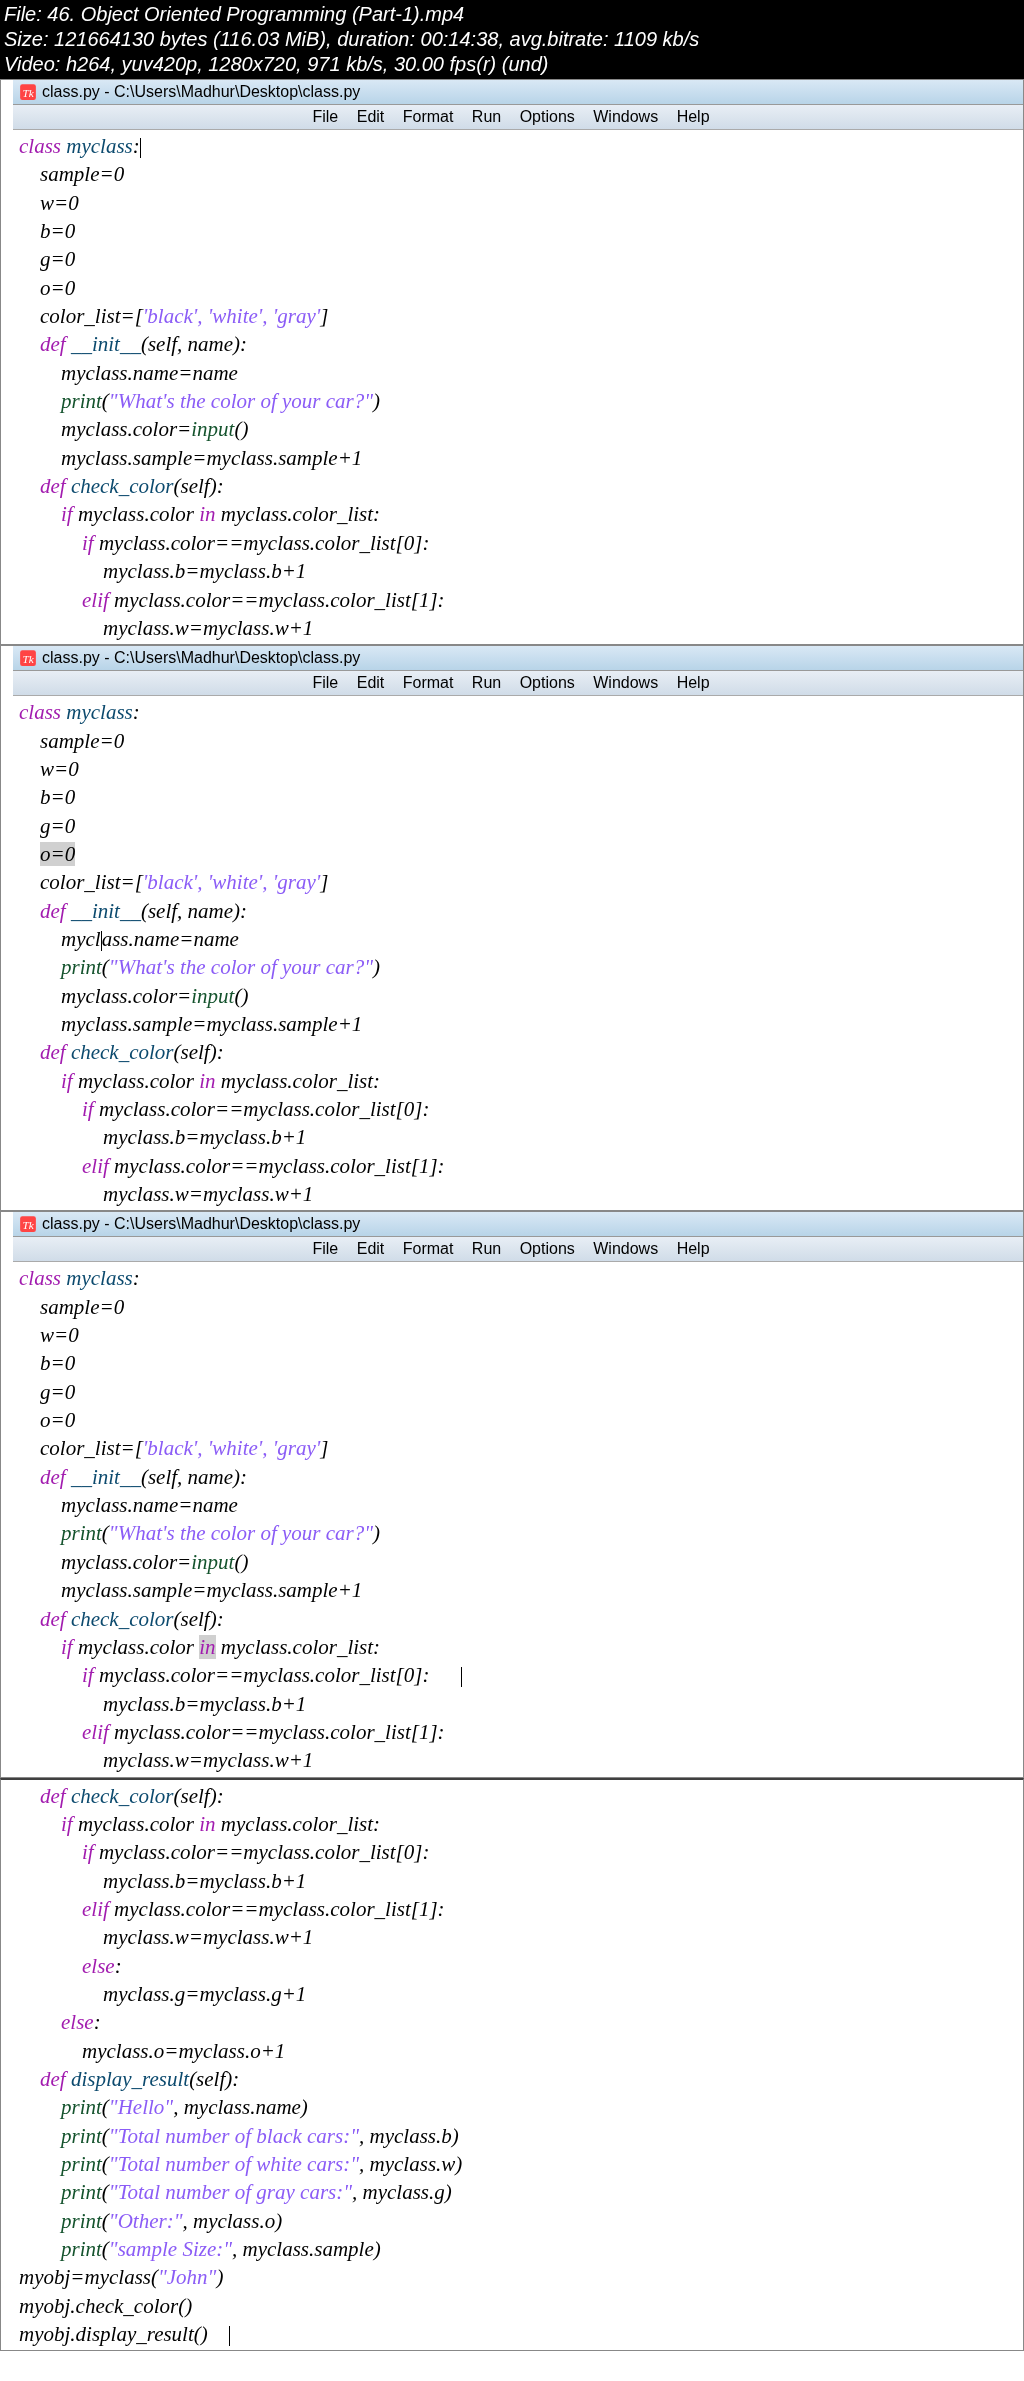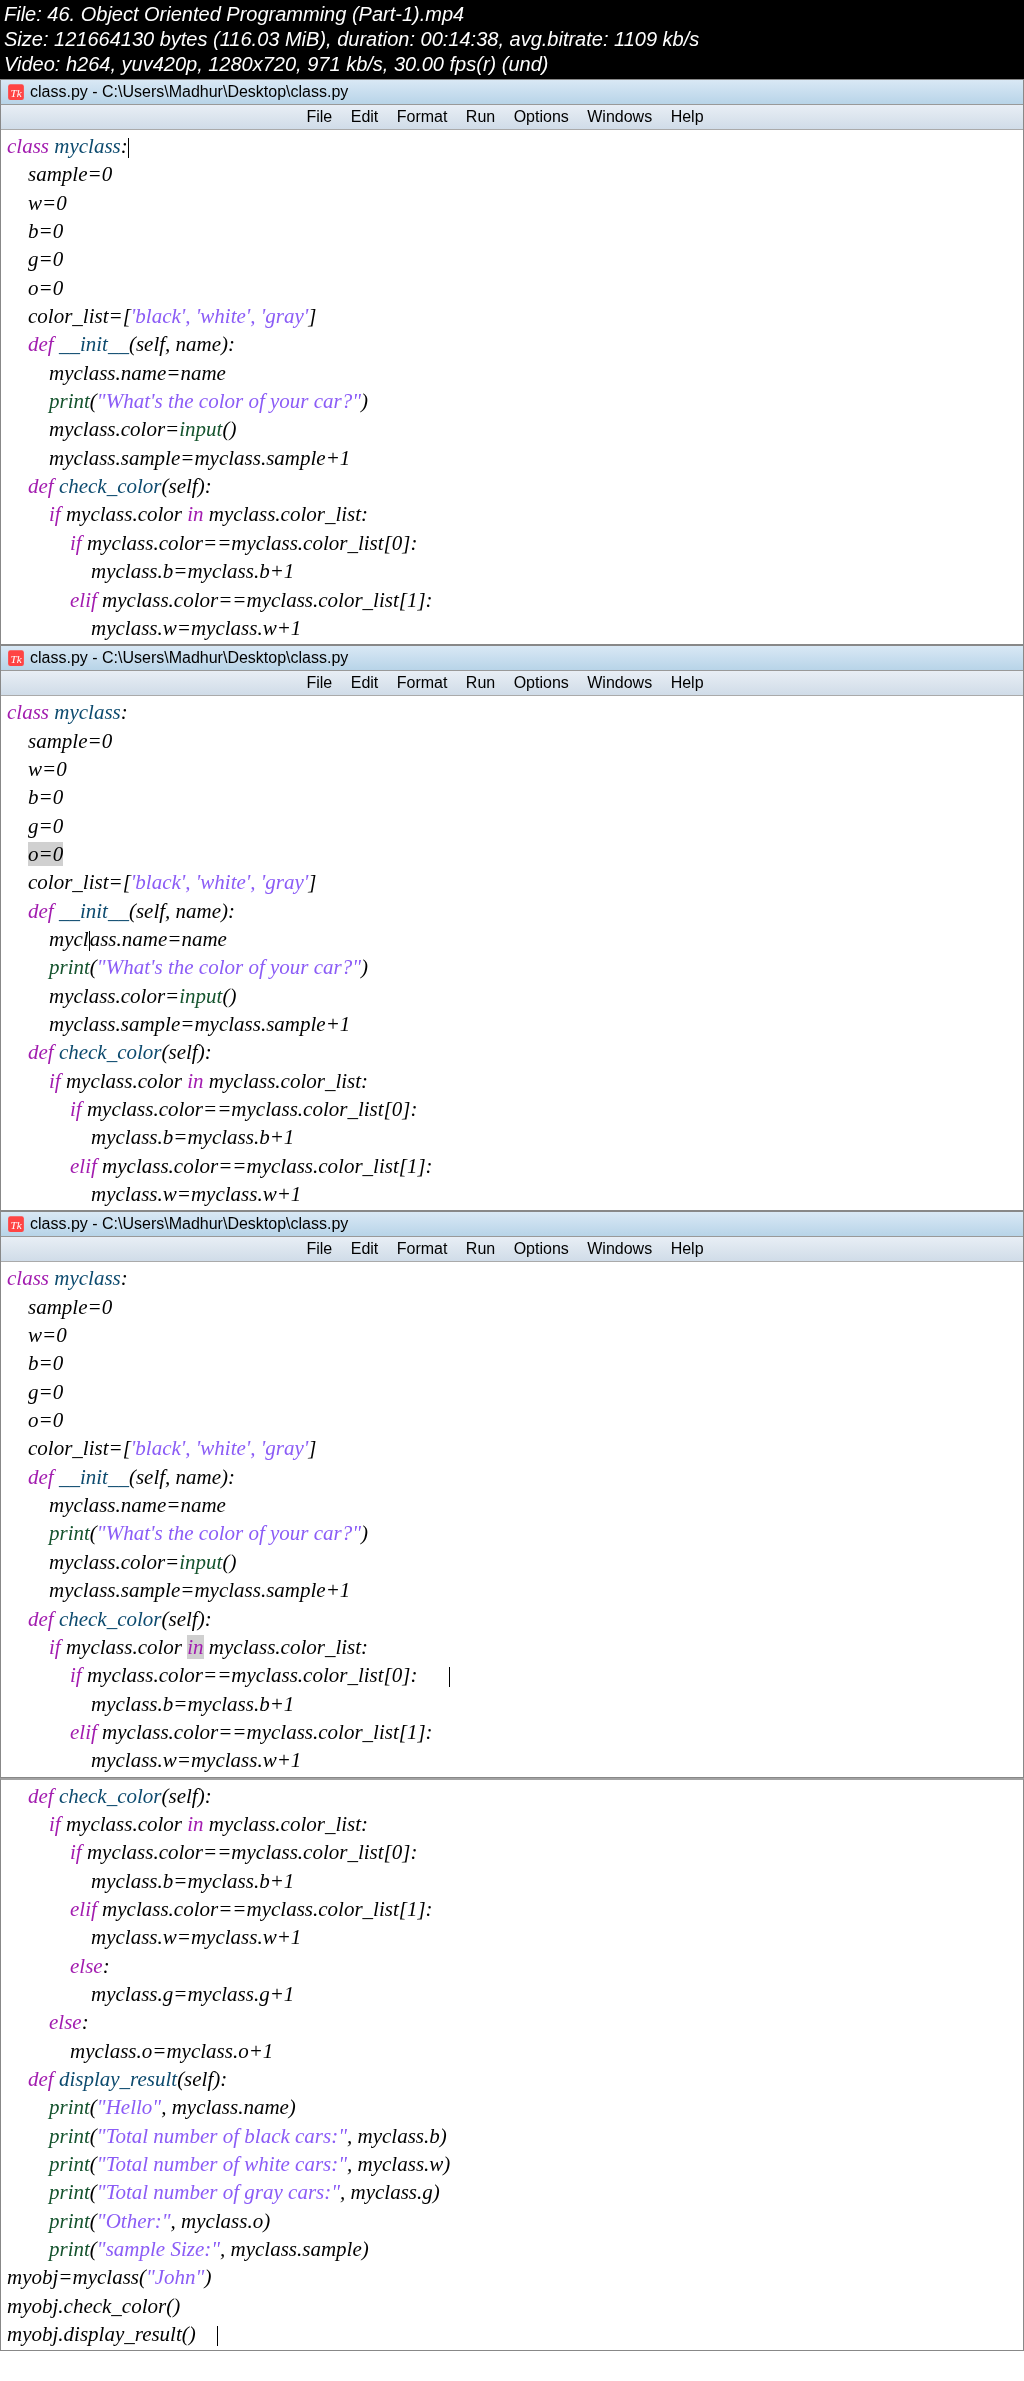--- a/index.html
+++ b/index.html
@@ -1,18 +1,18 @@
 <!DOCTYPE html>
 <html><head>
 <meta charset="utf-8">
 <style>
   * { margin: 0; padding: 0; box-sizing: border-box; }
   body { font-family: Arial, sans-serif; background: #fff; width: 1024px; }
   .info-bar { background: #000; color: #fff; font-family: Arial, sans-serif; font-size: 20px; padding: 2px 4px; line-height: 1.25; font-style: italic; }
-  .window { border: 1px solid #888; }
+  .window { border: 1px solid #888; padding-left: 12px; }
   .title-bar { background: linear-gradient(to bottom, #d9e8f5, #b8d4e8); padding: 3px 6px; display: flex; align-items: center; font-size: 16px; border-bottom: 1px solid #999; }
   .title-bar .icon { width: 18px; height: 18px; margin-right: 5px; }
   .title-bar .icon svg { width: 100%; height: 100%; }
   .menu-bar { background: linear-gradient(to bottom, #e8eef5, #d0dce8); padding: 3px 8px; font-size: 16px; border-bottom: 1px solid #aaa; text-align: center; }
   .menu-bar span { margin-right: 14px; cursor: default; }
   .code-area { background: #fff; font-family: 'Segoe Script', 'Comic Sans MS', cursive; font-size: 21px; font-style: italic; padding: 2px 6px; line-height: 1.35; white-space: pre; overflow: hidden; }
   .timestamp { position: absolute; right: 4px; bottom: 0; font-size: 11px; color: rgba(255,255,255,0.8); text-shadow: 1px 1px 1px #000; }
   .pane { position: relative; }
   .kw-orange { color: #a21caf; }
   .kw-blue { color: #0c4a6e; }
@@ -151,21 +151,21 @@
         <span class="kw-orange">if</span> <span class="kw-black">myclass.color </span><span class="kw-orange hl">in</span><span class="kw-black"> myclass.color_list:</span>
             <span class="kw-orange">if</span> <span class="kw-black">myclass.color==myclass.color_list[0]:</span>      <span class="cursor-caret"></span>
                 <span class="kw-black">myclass.b=myclass.b+1</span>
             <span class="kw-orange">elif</span> <span class="kw-black">myclass.color==myclass.color_list[1]:</span>
                 <span class="kw-black">myclass.w=myclass.w+1</span></div>
 </div>
 <div class="timestamp"></div>
 </div>
 
 <div class="pane">
-<div class="window" style="border-top:2px solid #a3a3a3;">
+<div class="window" style="border-top:2px solid #404040;">
   <div class="code-area">    <span class="kw-orange">def</span> <span class="kw-blue">check_color</span><span class="kw-black">(self):</span>
         <span class="kw-orange">if</span> <span class="kw-black">myclass.color </span><span class="kw-orange">in</span><span class="kw-black"> myclass.color_list:</span>
             <span class="kw-orange">if</span> <span class="kw-black">myclass.color==myclass.color_list[0]:</span>
                 <span class="kw-black">myclass.b=myclass.b+1</span>
             <span class="kw-orange">elif</span> <span class="kw-black">myclass.color==myclass.color_list[1]:</span>
                 <span class="kw-black">myclass.w=myclass.w+1</span>
             <span class="kw-orange">else</span><span class="kw-black">:</span>
                 <span class="kw-black">myclass.g=myclass.g+1</span>
         <span class="kw-orange">else</span><span class="kw-black">:</span>
             <span class="kw-black">myclass.o=myclass.o+1</span>

